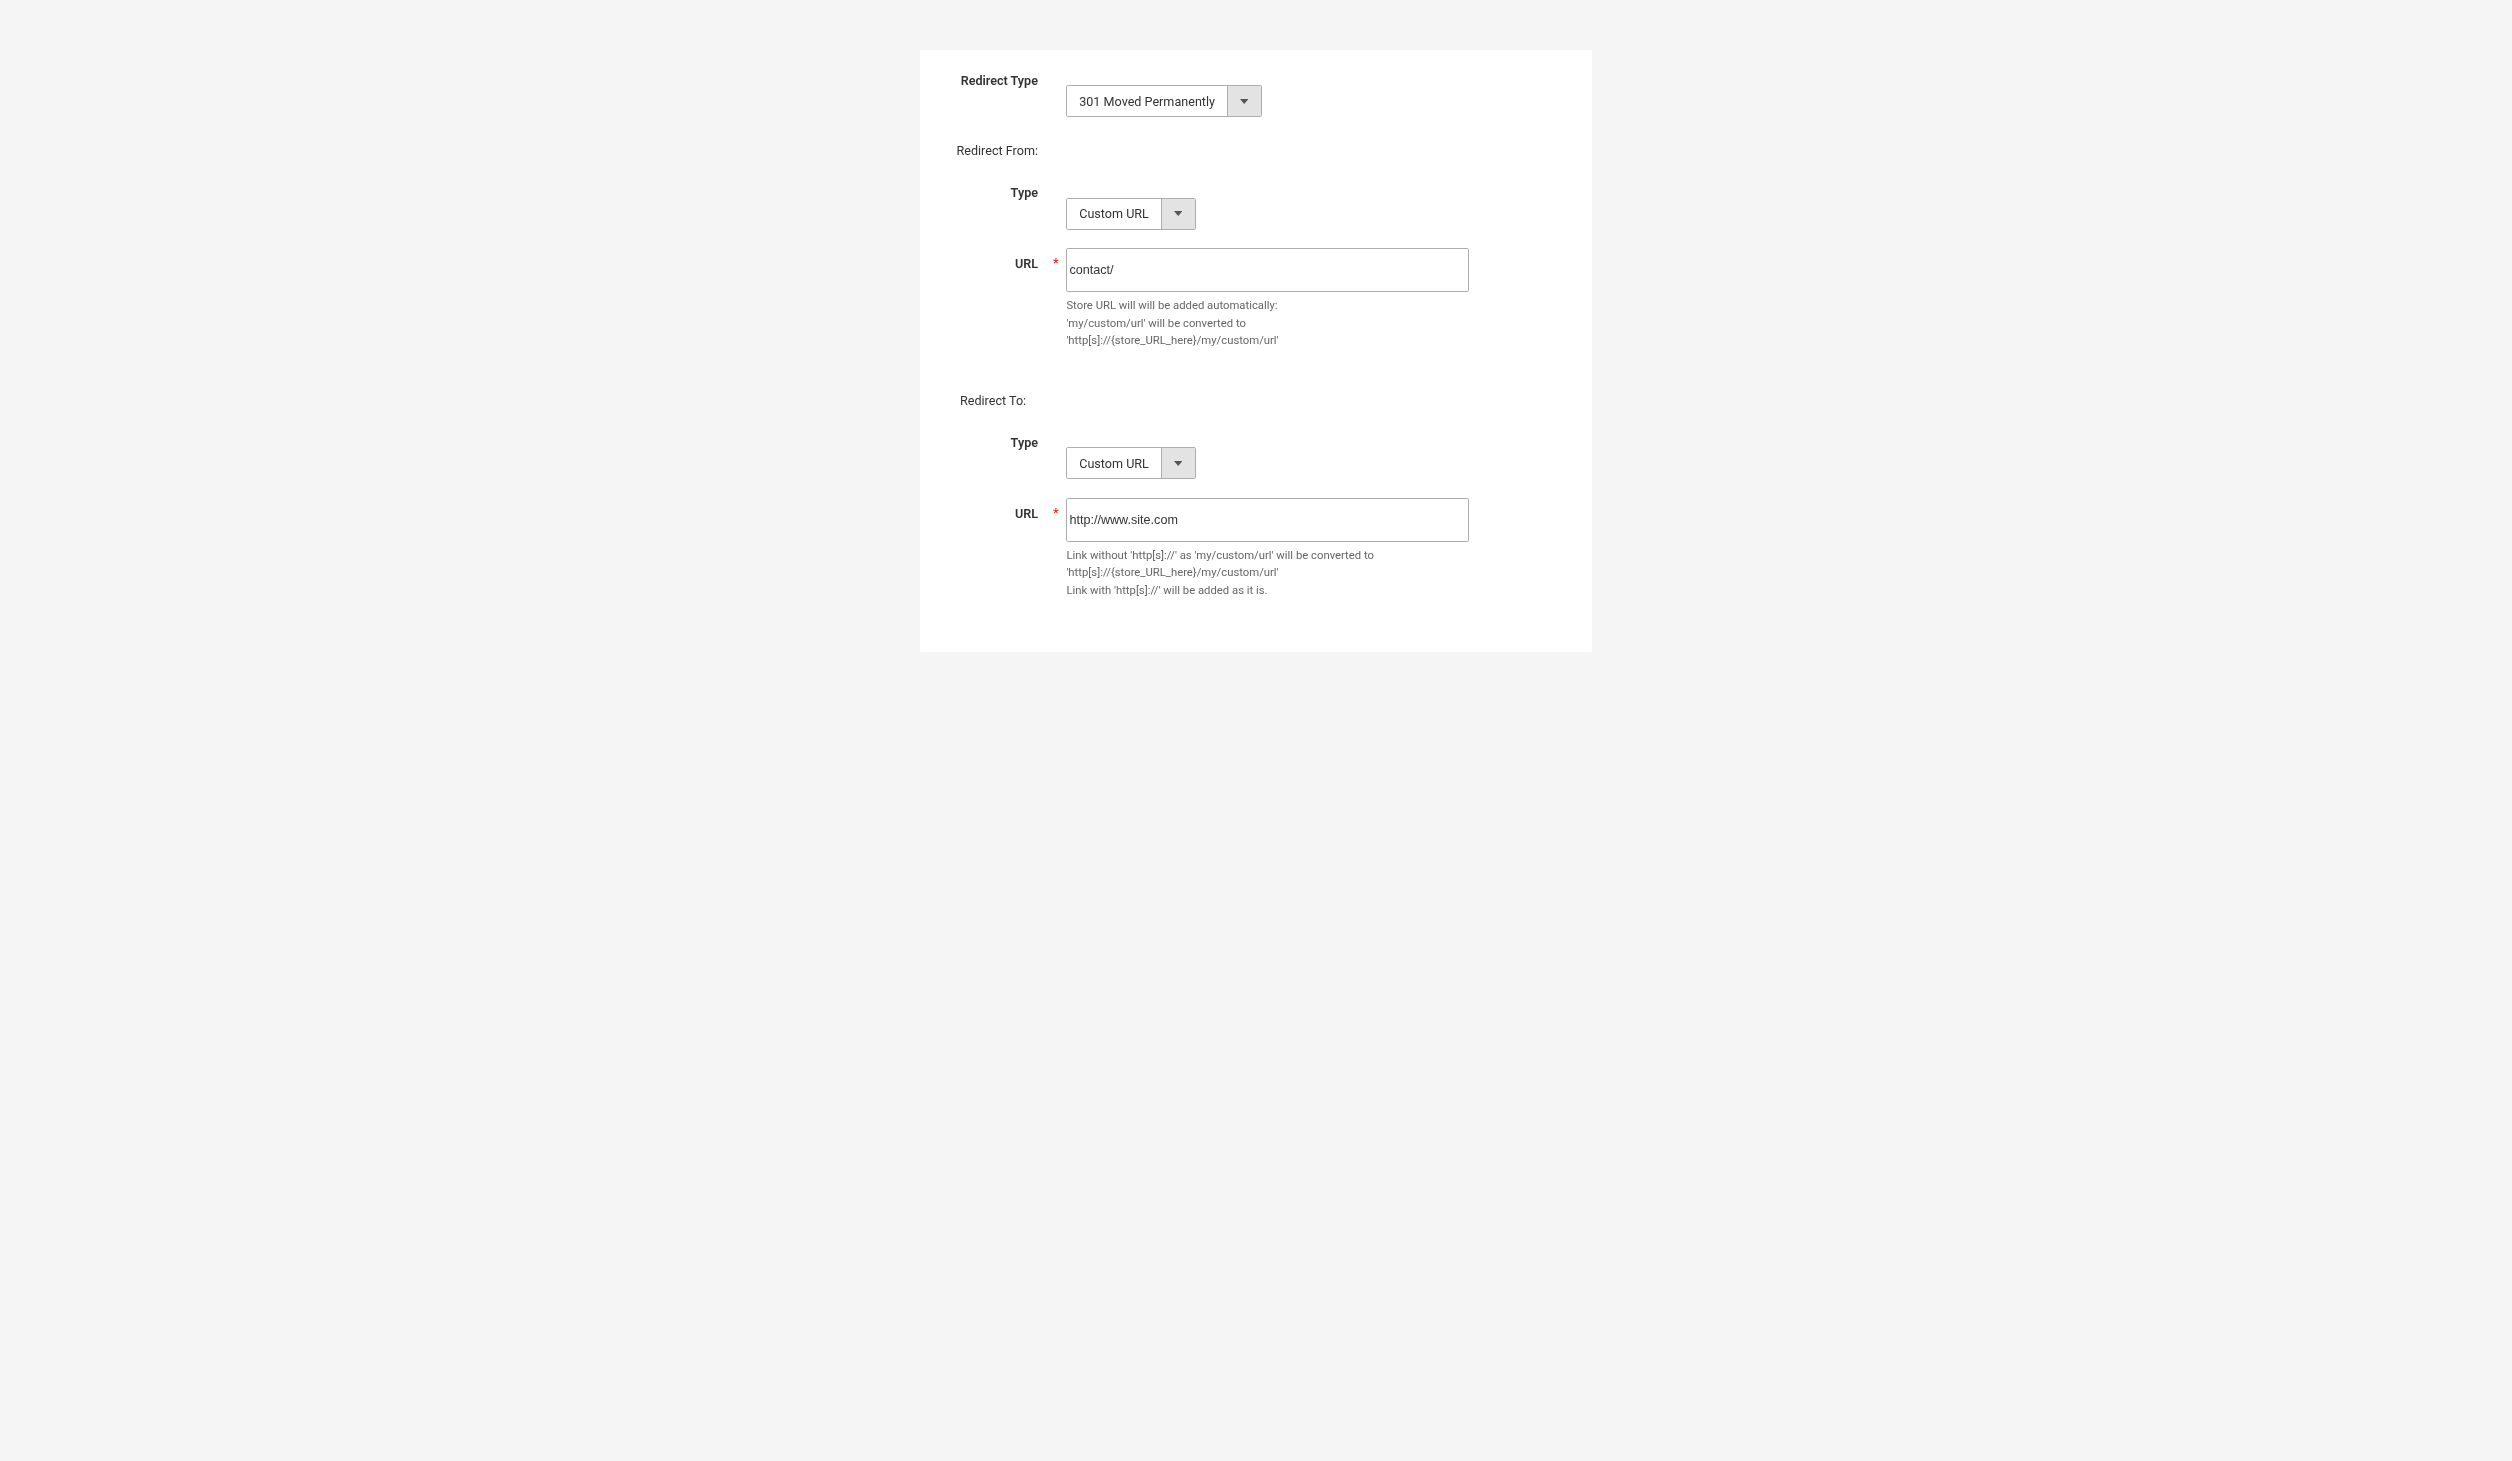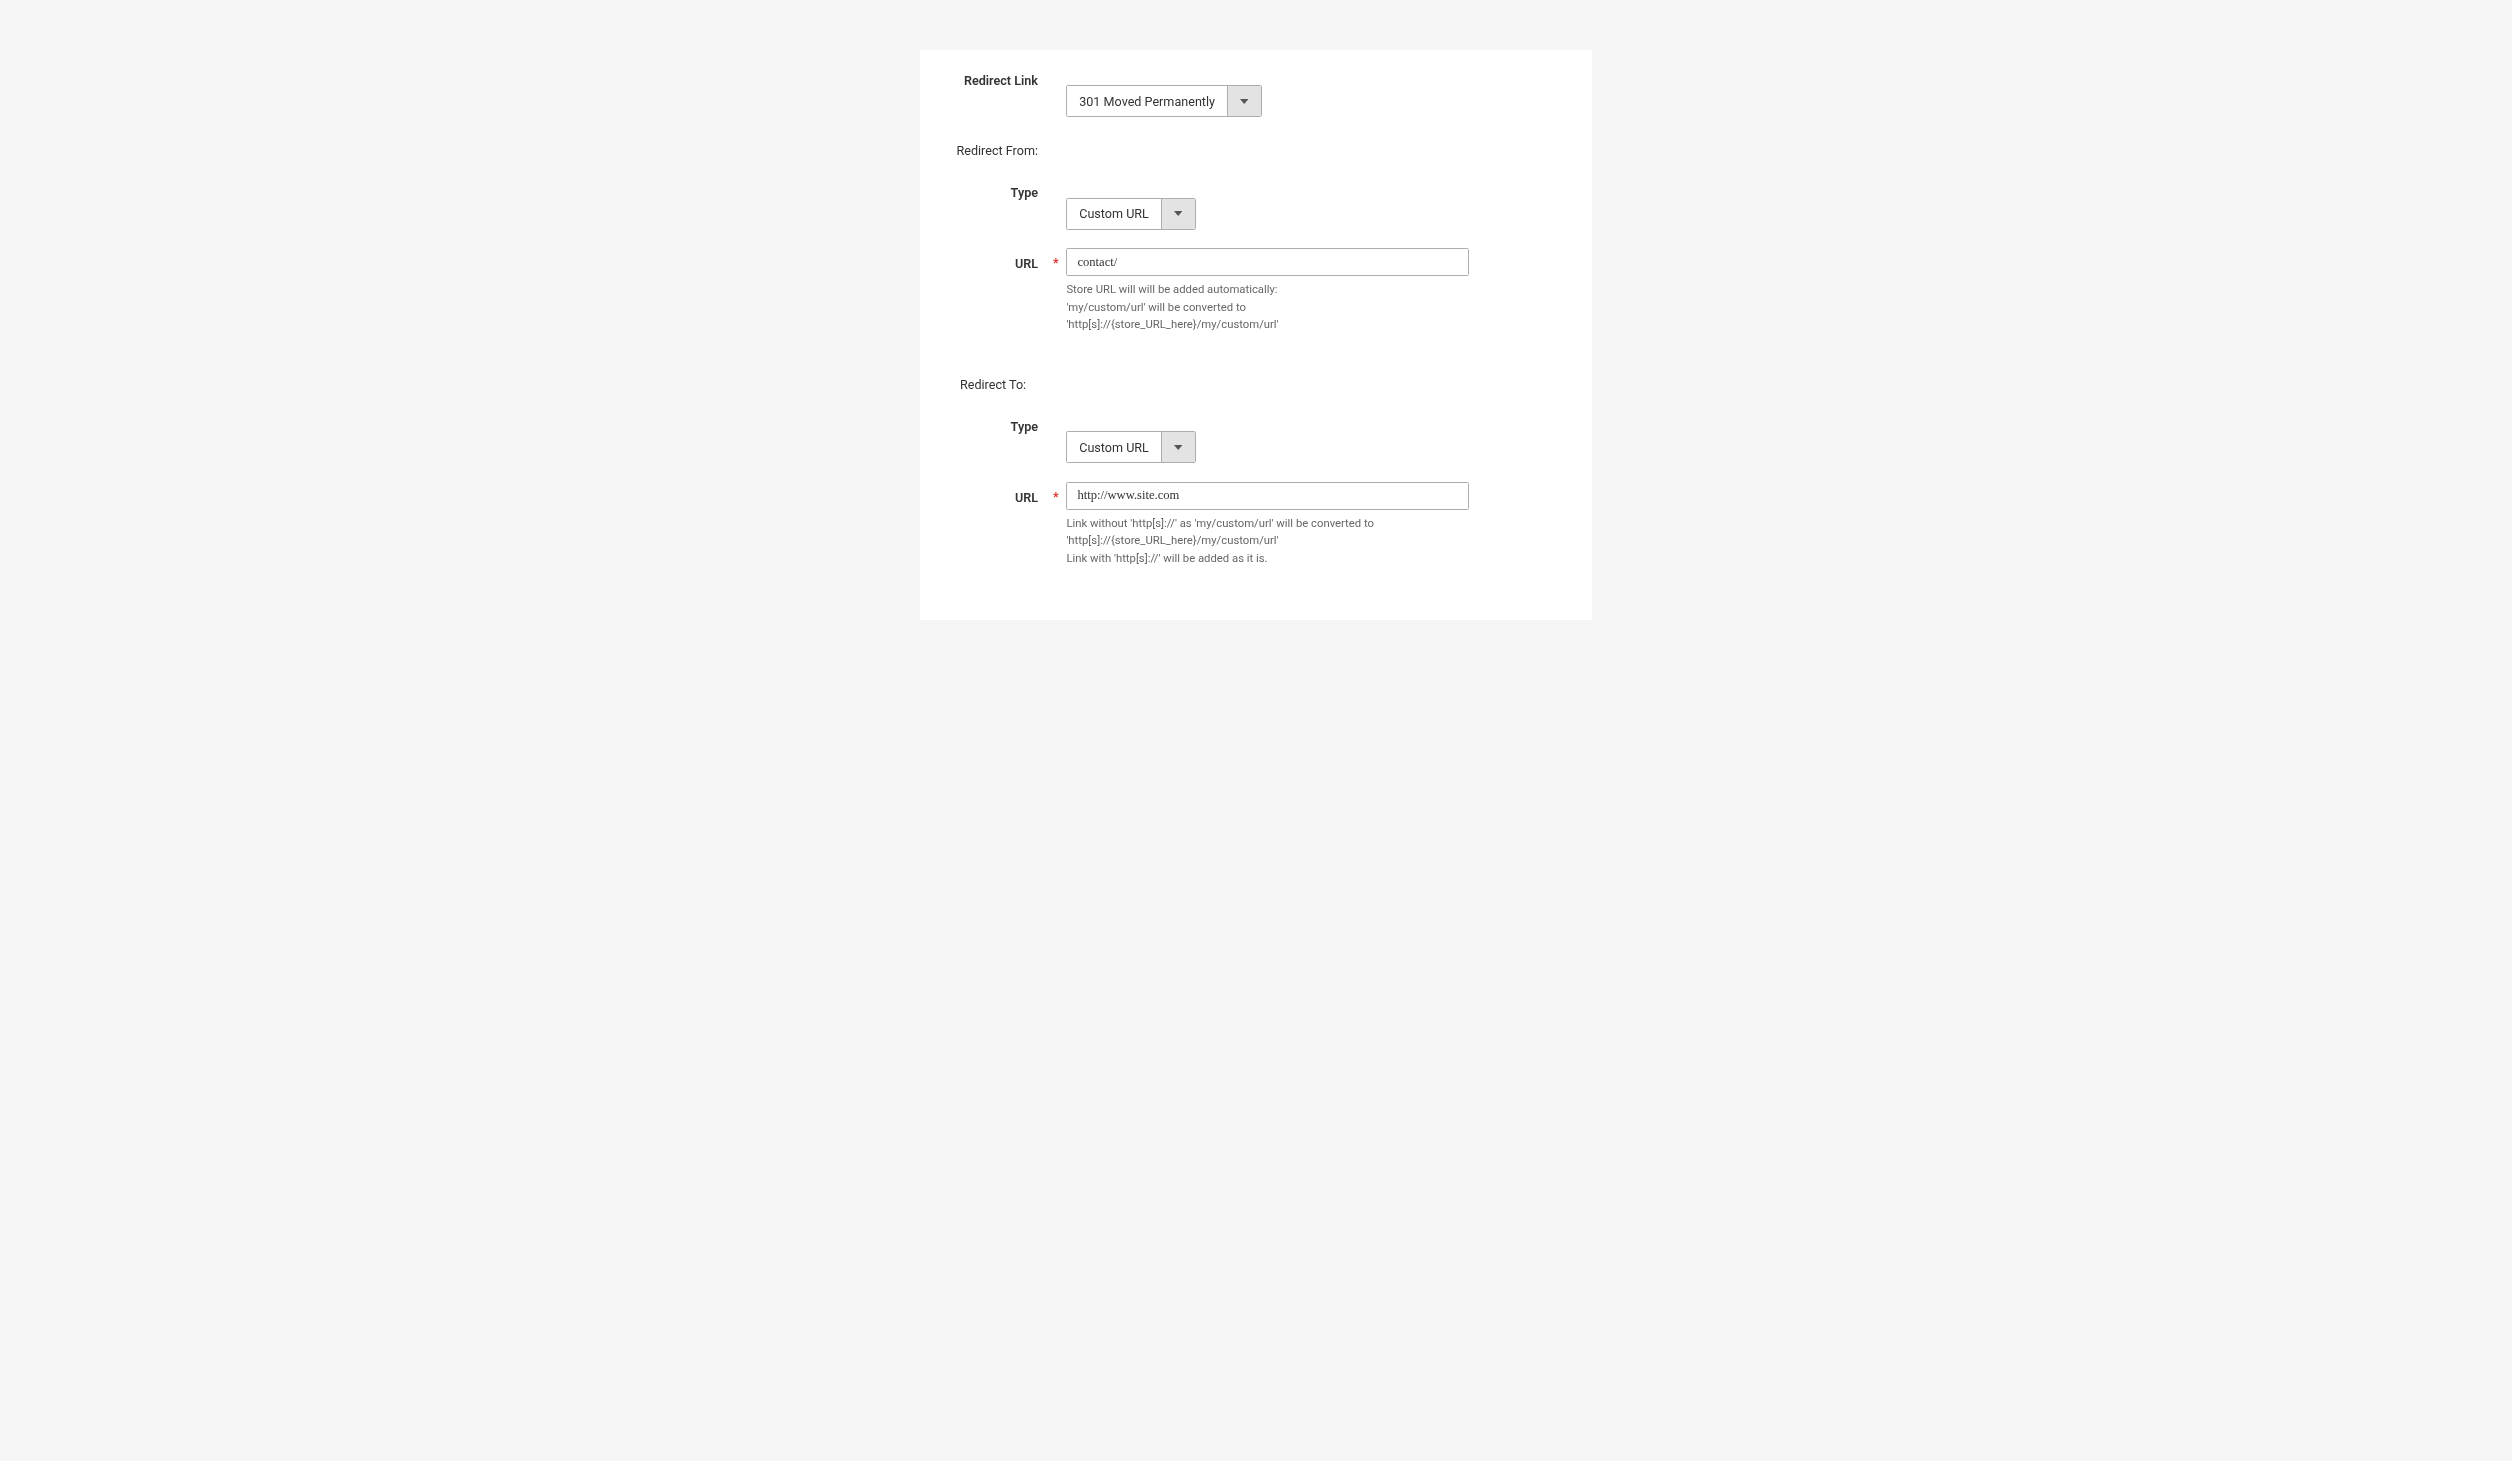--- a/index.html
+++ b/index.html
@@ -71,27 +71,27 @@
       justify-content: center;
     }
     .select-arrow svg {
       width: 8.4px;
       height: 5px;
       fill: #555;
     }
     .text-input {
       width: 403px;
       max-width: 100%;
-      height: 28px;
+      height: 44px;
       border: 0.8px solid #adadad;
       border-radius: 1.7px;
-      padding: 0 10px;
+      padding: 0 2px;
       font-size: 12.6px;
       color: #333;
-      font-family: Liberation Serif, serif;
+      font-family: Liberation Sans, sans-serif;
     }
     .help-text {
       color: #666;
       font-size: 11.3px;
       line-height: 1.55;
       margin-top: 5px;
       max-width: 403px;
       white-space: pre-line;
     }
     .required-mark {
@@ -111,21 +111,21 @@
     .spacer-row {
       height: 17px;
     }
   </style>
 </head>
 <body>
 
 <div class="panel">
 
   <div class="form-row">
-    <div class="label-col">Redirect Link</div>
+    <div class="label-col">Redirect Type</div>
     <div class="req-spacer"></div>
     <div class="field-col">
       <div class="select-wrap">
         <span class="select-value">301 Moved Permanently</span>
         <span class="select-arrow">
           <svg viewBox="0 0 10 6">
               <path d="M0 0 L10 0 L5 6 Z"></path>
             </svg>
         </span>
       </div>

